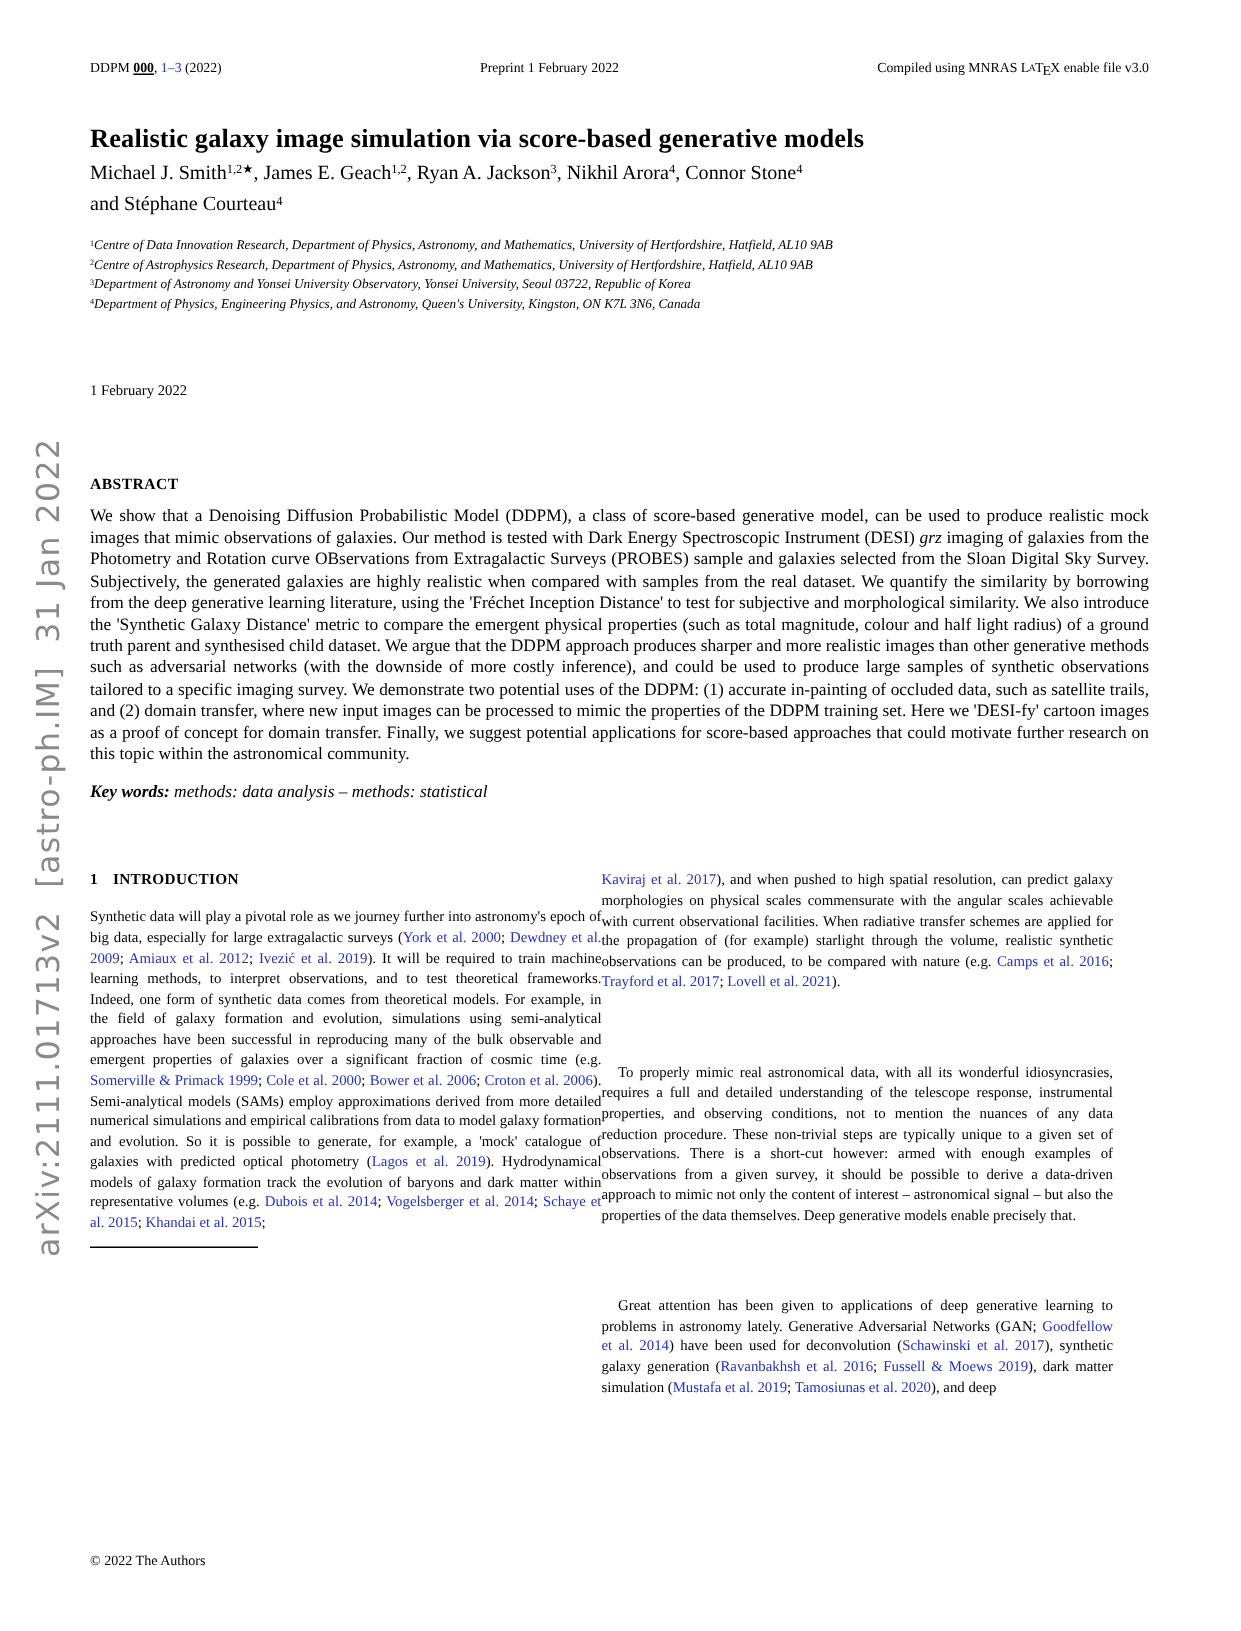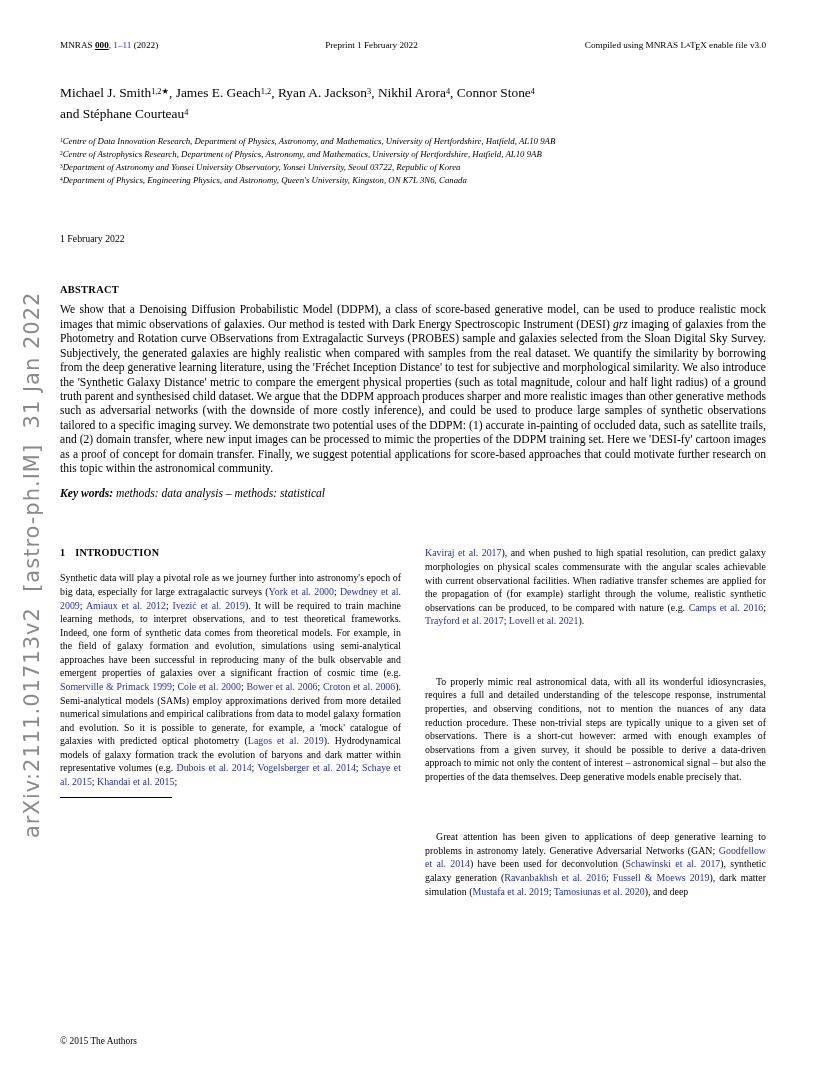--- a/index.html
+++ b/index.html
@@ -23,57 +23,58 @@
     white-space:pre;
   }
   .content { position:absolute; left:60px; top:40px; width:706px; }
   .hdr {
     display:flex; justify-content:space-between; align-items:baseline;
     font-size:9.2px;
   }
   .texA { font-size:0.72em; vertical-align:0.22em; margin:0 -0.5px; }
   .texE { vertical-align:-0.22em; margin:0 -0.5px; }
   .title { margin-top:30px; font-size:17.6px; font-weight:bold; letter-spacing:0.1px; }
-  .authors { margin-top:30px; font-size:13.4px; line-height:1.58; }
+  .authors { margin-top:1px; font-size:13.4px; line-height:1.58; }
   .sup { font-size:0.62em; vertical-align:0.42em; line-height:0; }
   .affils { margin-top:11px; font-size:8.8px; font-style:italic; line-height:1.48; }
   .affil-line .sup { font-style:normal; }
   .date { margin-top:46px; font-size:9.8px; }
-  .abs-head { margin-top:40px; font-size:10.4px; font-weight:bold; letter-spacing:0.3px; }
+  .abs-head { margin-top:52px; font-size:10.4px; font-weight:bold; letter-spacing:0.3px; }
   .abstract {
     margin-top:8px; font-size:11.6px; line-height:1.245; text-align:justify;font-family:Liberation Serif, serif;
   }
   .keywords { margin-top:11px; font-size:11.6px;font-style:italic; }
   .keywords .label { font-weight:bold; }
-  .cols { margin-top:46px; display:flex; gap:24px; }
+  .cols { margin-top:46px; display:flex; }
   .col { width:341px; font-size:9.9px; line-height:1.37; text-align:justify; }
   .sec-head { font-size:10.2px; font-weight:bold; margin-bottom:11px; letter-spacing:0.2px; }
   .sec-head .sec-num { margin-right:10px; }
   .para { margin-bottom:0; }
   .para + .para { margin-top:6px; }
   .para.indent { text-indent:11px;margin-top:47px; }
   .link { color:#2430c4; }
   .fnrule { margin-top:9px; width:112px; border-top:1px solid #000; }
   .footnote { margin-top:4px; font-size:8.6px; }
   .footnote .marker { font-size:7.5px; vertical-align:0.1em; margin-right:4px; }
   .copyright { position:absolute; left:60px; top:1036px; font-size:9.4px; }
 </style>
 </head>
 <body>
 
 <div class="watermark">arXiv:2111.01713v2  [astro-ph.IM]  31 Jan 2022</div>
 
 <div class="content">
 
   <div class="hdr">
-    <span><span>MNRAS </span><span style="font-weight: bold; text-decoration: underline;">000</span><span>, </span><span class="link">1–11</span><span> (2022)</span></span>
+    <span><span>DDPM </span><span style="font-weight: bold; text-decoration: underline;">000</span><span>, </span><span class="link">1–3</span><span> (2022)</span></span>
     <span>Preprint 1 February 2022</span>
     <span><span>Compiled using MNRAS L</span><span class="texA">A</span><span>T</span><span class="texE">E</span><span>X enable file v3.0</span></span>
   </div>
 
+  <div class="title">Realistic galaxy image simulation via score-based generative models</div>
 
   <div class="authors">
     <div><span>Michael J. Smith</span><span class="sup">1,2</span><span class="sup">★</span><span>, </span><span>James E. Geach</span><span class="sup">1,2</span><span>, </span><span>Ryan A. Jackson</span><span class="sup">3</span><span>, </span><span>Nikhil Arora</span><span class="sup">4</span><span>, </span><span>Connor Stone</span><span class="sup">4</span></div>
     <div><span>and Stéphane Courteau</span><span class="sup">4</span></div>
   </div>
 
   <div class="affils">
     <div class="affil-line"><span class="sup">1</span><span>Centre of Data Innovation Research, Department of Physics, Astronomy, and Mathematics, University of Hertfordshire, Hatfield, AL10 9AB</span></div>
     <div class="affil-line"><span class="sup">2</span><span>Centre of Astrophysics Research, Department of Physics, Astronomy, and Mathematics, University of Hertfordshire, Hatfield, AL10 9AB</span></div>
     <div class="affil-line"><span class="sup">3</span><span>Department of Astronomy and Yonsei University Observatory, Yonsei University, Seoul 03722, Republic of Korea</span></div>
@@ -101,13 +102,13 @@
     </div>
     <div class="col">
       <div class="para"><span class="link">Kaviraj et al. 2017</span><span>), and when pushed to high spatial resolution, can predict galaxy morphologies on physical scales commensurate with the angular scales achievable with current observational facilities. When radiative transfer schemes are applied for the propagation of (for example) starlight through the volume, realistic synthetic observations can be produced, to be compared with nature (e.g. </span><span class="link">Camps et al. 2016</span><span>; </span><span class="link">Trayford et al. 2017</span><span>; </span><span class="link">Lovell et al. 2021</span><span>).</span></div>
       <div class="para indent"><span>To properly mimic real astronomical data, with all its wonderful idiosyncrasies, requires a full and detailed understanding of the telescope response, instrumental properties, and observing conditions, not to mention the nuances of any data reduction procedure. These non-trivial steps are typically unique to a given set of observations. There is a short-cut however: armed with enough examples of observations from a given survey, it should be possible to derive a data-driven approach to mimic not only the content of interest – astronomical signal – but also the properties of the data themselves. Deep generative models enable precisely that.</span></div>
       <div class="para indent"><span>Great attention has been given to applications of deep generative learning to problems in astronomy lately. Generative Adversarial Networks (GAN; </span><span class="link">Goodfellow et al. 2014</span><span>) have been used for deconvolution (</span><span class="link">Schawinski et al. 2017</span><span>), synthetic galaxy generation (</span><span class="link">Ravanbakhsh et al. 2016</span><span>; </span><span class="link">Fussell &amp; Moews 2019</span><span>), dark matter simulation (</span><span class="link">Mustafa et al. 2019</span><span>; </span><span class="link">Tamosiunas et al. 2020</span><span>), and deep</span></div>
     </div>
   </div>
 
 </div>
 
-<div class="copyright">© 2015 The Authors</div>
+<div class="copyright">© 2022 The Authors</div>
 
 </body></html>

